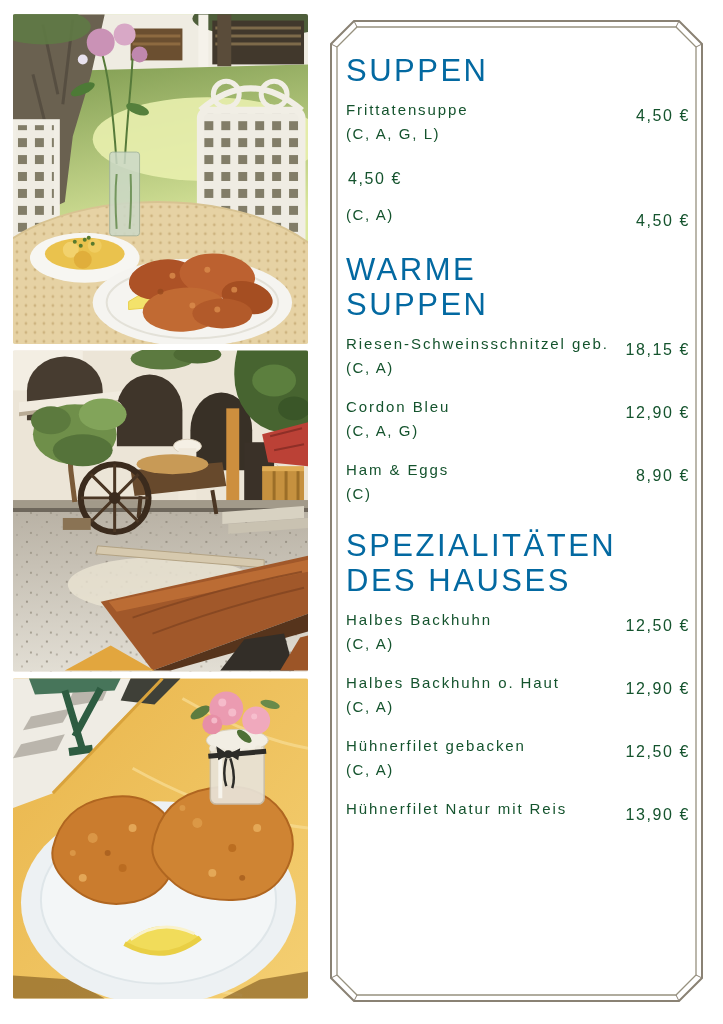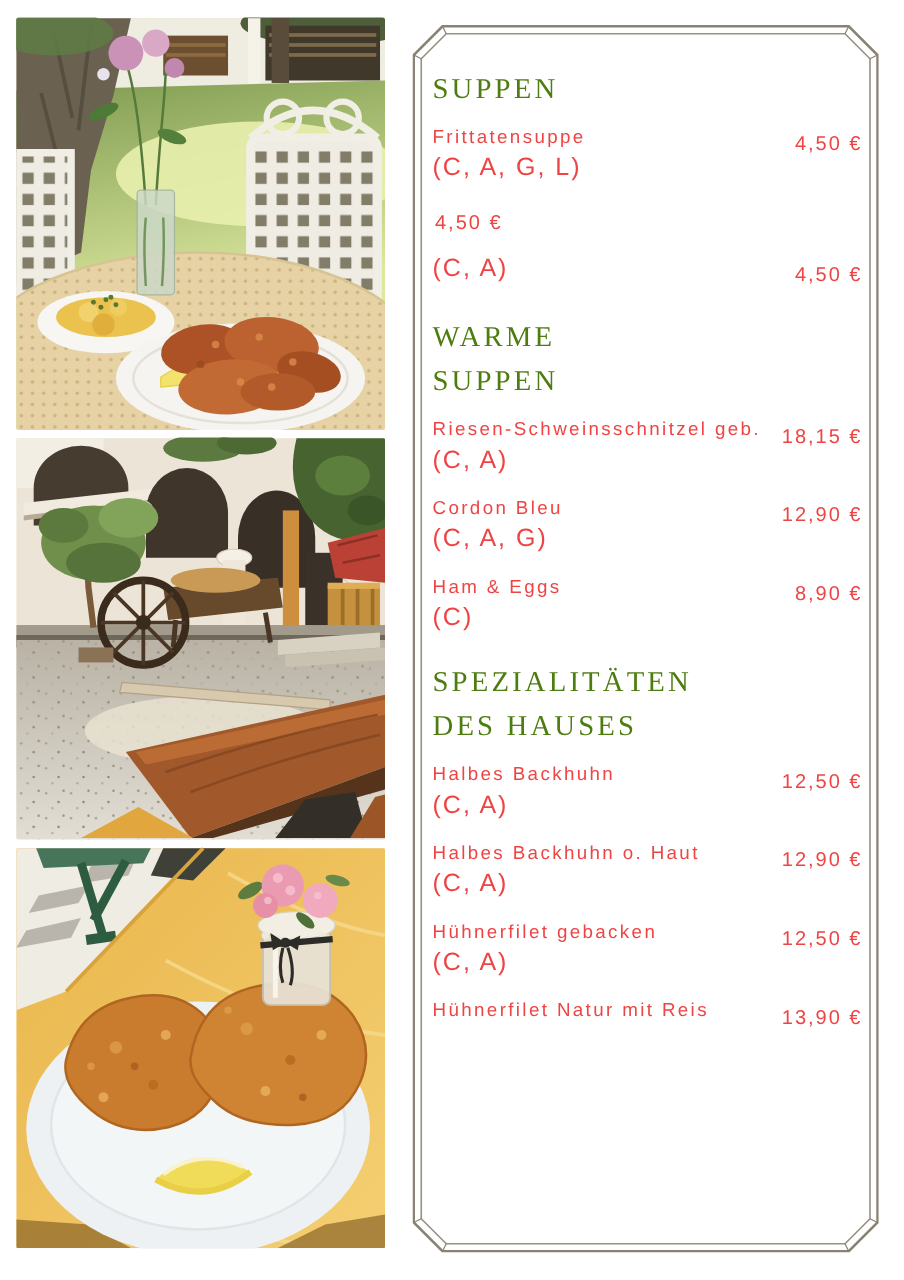--- a/index.html
+++ b/index.html
@@ -11,32 +11,32 @@
   .photo{margin:0 0 6px 0;padding:0;line-height:0;}
   .photo svg{display:block;width:295px;border-radius:2px;}
 
   
   .menu-frame{position:absolute;left:330px;top:20px;width:373px;height:982px;}
   .frame-border{position:absolute;left:0;top:0;width:373px;height:982px;}
   .menu-content{position:absolute;left:16px;right:13px;top:33px;bottom:8px;overflow:hidden;}
 
   .section-title{
     margin:22px 0 10px 0;
-    font-family:Liberation Serif, serif;font-weight:400;
-    font-size:23px;line-height:35px;letter-spacing:2.5px;
-    color:#4d7c0f;white-space:pre-line;
+    font-family:Liberation Sans, sans-serif;font-weight:400;
+    font-size:31px;line-height:35px;letter-spacing:2.5px;
+    color:#0369a1;white-space:pre-line;
   }
   .menu-section:first-child .section-title{margin-top:0;}
 
   .item{display:flex;justify-content:space-between;align-items:flex-start;
-        margin-bottom:15px;color:#ef4444;}
+        margin-bottom:15px;color:#14532d;}
   .item-text{flex:1 1 auto;min-width:0;}
   .item-name{font-size:15px;line-height:24px;letter-spacing:1.9px;}
   .item.overflow-name .item-name{white-space:nowrap;overflow:visible;}
-  .item-allergens{font-size:20px;line-height:24px;letter-spacing:1.6px;}
+  .item-allergens{font-size:15px;line-height:24px;letter-spacing:1.6px;}
   .item-allergens:empty{display:none;}
   .item-price{flex:0 0 auto;margin-left:2px;padding-top:9px;
               font-size:16px;letter-spacing:1.6px;white-space:nowrap;}
 </style>
 </head>
 <body>
 
 <div class="page">
 
   <div class="photo-col">

